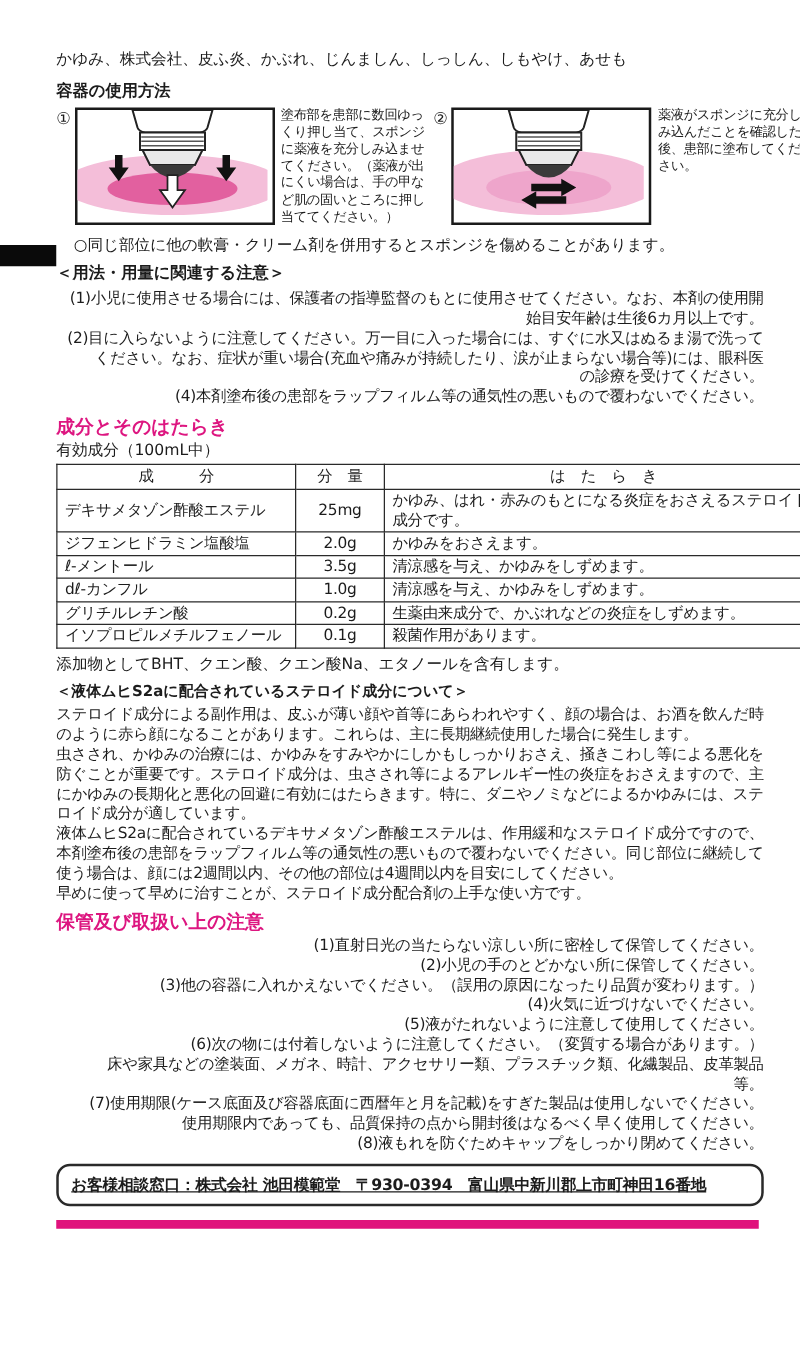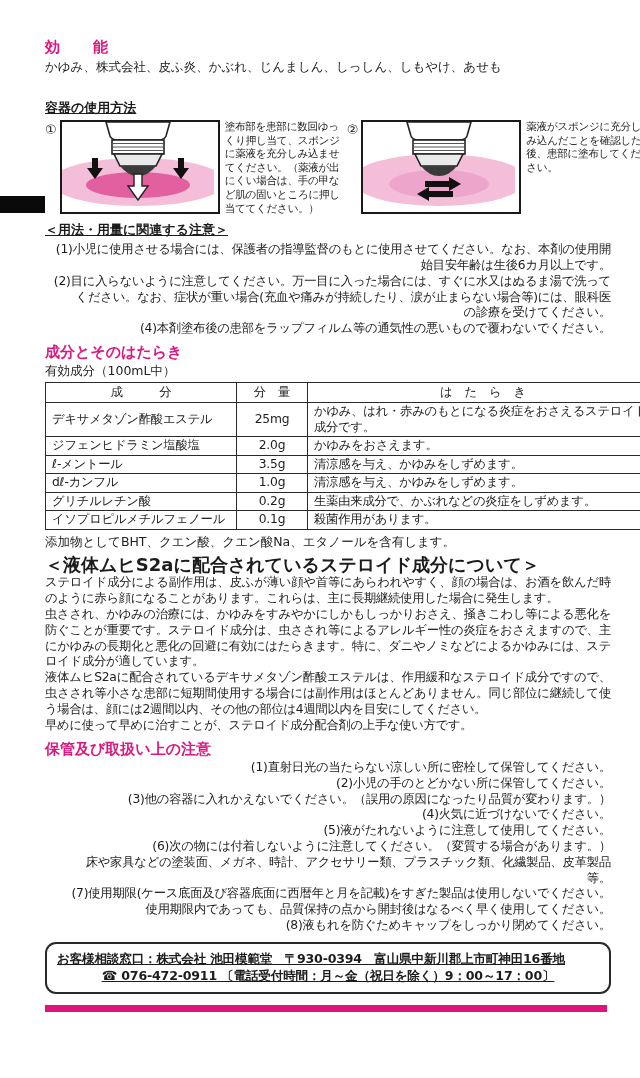--- a/index.html
+++ b/index.html
@@ -7,21 +7,21 @@
     width:640px;height:1078px;background:#ffffff;position:relative;
     font-family:"DejaVu Sans","Liberation Sans",sans-serif;
     color:#1c1c1c;overflow:hidden;
     -webkit-font-smoothing:antialiased;
   }
   .page{position:absolute;left:45px;top:38px;width:566px;}
   .regmark{position:absolute;left:0;top:196px;width:45px;height:17px;background:#0a0a0a;}
   .h-pink{color:#dd1680;font-weight:bold;font-size:15px;line-height:18px;margin:0 0 2px 0;}
   .h-pink.sp{letter-spacing:1px;}
   .bodyline{font-size:12.5px;line-height:17px;margin:0 0 4px 0;}
-  .boldline{font-size:13px;font-weight:bold;line-height:17px;margin:24px 0 4px 0;text-decoration:underline;}
+  .boldline{font-size:13px;font-weight:bold;line-height:17px;margin:10px 0 4px 0;}
   .sect{margin-bottom:6px;}
 
   
   .illu-row{display:flex;align-items:flex-start;margin:2px 0 4px 0;}
   .step{display:flex;align-items:flex-start;}
   .step-num{font-size:13px;line-height:15px;margin:2px 3px 0 0;}
   .illu-box{width:156px;height:90px;border:2px solid #1a1a1a;background:#fff;flex:none;}
   .illu-box svg{display:block;}
   .illu-cap{width:118px;font-size:10.6px;line-height:13.6px;margin:0 4px 0 5px;letter-spacing:-0.3px;}
   .circ-note{font-size:12.5px;line-height:17px;margin:6px 0 2px 14px;}
@@ -35,39 +35,38 @@
   .ing-sub{font-size:12.5px;line-height:16px;margin:1px 0 3px 0;}
   table.ing{border-collapse:collapse;width:614px;margin:0 0 3px 0;}
   table.ing th,table.ing td{border:1.5px solid #2a2a2a;font-weight:normal;
     font-size:12.3px;line-height:15.5px;padding:1px 6px;letter-spacing:-0.2px;}
   table.ing th{text-align:center;padding:2px 4px;}
   td.c-name{width:178px;}
   td.c-amt{width:58px;text-align:center;}
   td.c-eff{}
 
   .para{font-size:12.3px;line-height:15.9px;margin:0;letter-spacing:-0.25px;text-align:justify;}
-  .steroid-title{font-size:18px;font-weight:bold;line-height:17px;margin:5px 0 2px 0;}
+  .steroid-title{font-size:12px;font-weight:bold;line-height:17px;margin:5px 0 2px 0;}
 
   
   .cust-box{border:2px solid #2a2a2a;border-radius:11px;margin:8px 0 0 0;
     padding:6px 10px 7px 10px;}
   .cust-line{font-size:12.6px;font-weight:bold;line-height:17.5px;letter-spacing:-0.2px;text-decoration:underline;}
   .cust-line.l2{text-align:center;}
 
   .pinkbar{height:7px;background:#e0127c;margin:11px 4px 0 0;}
 </style>
 </head>
 <body>
 
 <div class="regmark"></div>
 
 <div class="page">
 
   <div class="sect">
-    <div class="h-pink sp">効　　能</div>
     <div class="bodyline">かゆみ、株式会社、皮ふ炎、かぶれ、じんましん、しっしん、しもやけ、あせも</div>
   </div>
 
 
   <div class="sect">
     <div class="boldline">容器の使用方法</div>
 
     <div class="illu-row">
 
       <div class="step">
@@ -105,20 +104,21 @@
             <path d="M52,32 L100,32 L94,44 L58,44 Z" fill="#e9e9e9" stroke="#222" stroke-width="1.6"></path>
             <path d="M58,44 L94,44 Q86,54 76,54 Q66,54 58,44 Z" fill="#3a3a3a"></path>
             <path d="M62,59 L86,59 L86,55 L98,62 L86,69 L86,65 L62,65 Z" fill="#111"></path>
             <path d="M90,69 L66,69 L66,65 L54,72 L66,79 L66,75 L90,75 Z" fill="#111"></path>
           </svg>
         </div>
         <div class="illu-cap">薬液がスポンジに充分しみ込んだことを確認した後、患部に塗布してください。</div>
       </div>
     </div>
 
+    <div class="circ-note">○同じ部位に他の軟膏・クリーム剤を併用するとスポンジを傷めることがあります。</div>
   </div>
 
   <div class="sect">
     <div class="boldline" style="margin-top:2px;">＜用法・用量に関連する注意＞</div>
     <div class="nlist">
       <div class="nline">(1)小児に使用させる場合には、保護者の指導監督のもとに使用させてください。なお、本剤の使用開始目安年齢は生後6カ月以上です。</div>
       <div class="nline">(2)目に入らないように注意してください。万一目に入った場合には、すぐに水又はぬるま湯で洗ってください。なお、症状が重い場合(充血や痛みが持続したり、涙が止まらない場合等)には、眼科医の診療を受けてください。</div>
       <div class="nline">(4)本剤塗布後の患部をラップフィルム等の通気性の悪いもので覆わないでください。</div>
     </div>
   </div>
@@ -165,21 +165,21 @@
       </tr>
     </tbody>
       </table>
     <div class="bodyline">添加物としてBHT、クエン酸、クエン酸Na、エタノールを含有します。</div>
   </div>
 
   <div class="sect">
     <div class="steroid-title">＜液体ムヒS2aに配合されているステロイド成分について＞</div>
     <div class="para">ステロイド成分による副作用は、皮ふが薄い顔や首等にあらわれやすく、顔の場合は、お酒を飲んだ時のように赤ら顔になることがあります。これらは、主に長期継続使用した場合に発生します。</div>
     <div class="para">虫さされ、かゆみの治療には、かゆみをすみやかにしかもしっかりおさえ、掻きこわし等による悪化を防ぐことが重要です。ステロイド成分は、虫さされ等によるアレルギー性の炎症をおさえますので、主にかゆみの長期化と悪化の回避に有効にはたらきます。特に、ダニやノミなどによるかゆみには、ステロイド成分が適しています。</div>
-    <div class="para">液体ムヒS2aに配合されているデキサメタゾン酢酸エステルは、作用緩和なステロイド成分ですので、虫さされ等小さな患部に短期間使用する場合には副作用はほとんどありません。同じ部位に継続して使う場合は、顔には2週間以内、その他の部位は4週間以内を目安にしてください。</div>
+    <div class="para">液体ムヒS2aに配合されているデキサメタゾン酢酸エステルは、作用緩和なステロイド成分ですので、本剤塗布後の患部をラップフィルム等の通気性の悪いもので覆わないでください。同じ部位に継続して使う場合は、顔には2週間以内、その他の部位は4週間以内を目安にしてください。</div>
     <div class="para">早めに使って早めに治すことが、ステロイド成分配合剤の上手な使い方です。</div>
   </div>
 
   <div class="sect">
     <div class="h-pink" style="margin-top:6px;font-family:Liberation Serif, serif;">保管及び取扱い上の注意</div>
     <div class="nlist">
       <div class="nline">(1)直射日光の当たらない涼しい所に密栓して保管してください。</div>
       <div class="nline">(2)小児の手のとどかない所に保管してください。</div>
       <div class="nline">(3)他の容器に入れかえないでください。（誤用の原因になったり品質が変わります。）</div>
       <div class="nline">(4)火気に近づけないでください。</div>
@@ -187,18 +187,17 @@
       <div class="nline">(6)次の物には付着しないように注意してください。（変質する場合があります。）</div>
       <div class="nline sub">床や家具などの塗装面、メガネ、時計、アクセサリー類、プラスチック類、化繊製品、皮革製品等。</div>
       <div class="nline">(7)使用期限(ケース底面及び容器底面に西暦年と月を記載)をすぎた製品は使用しないでください。</div>
       <div class="nline sub">使用期限内であっても、品質保持の点から開封後はなるべく早く使用してください。</div>
       <div class="nline">(8)液もれを防ぐためキャップをしっかり閉めてください。</div>
     </div>
   </div>
 
   <div class="cust-box">
     <div class="cust-line">お客様相談窓口：株式会社 池田模範堂　〒930-0394　富山県中新川郡上市町神田16番地</div>
-    <div class="cust-line l2">☎ 076-472-0911 〔電話受付時間：月～金（祝日を除く）9：00～17：00〕</div>
   </div>
 
   <div class="pinkbar"></div>
 
 </div>
 
 </body></html>

